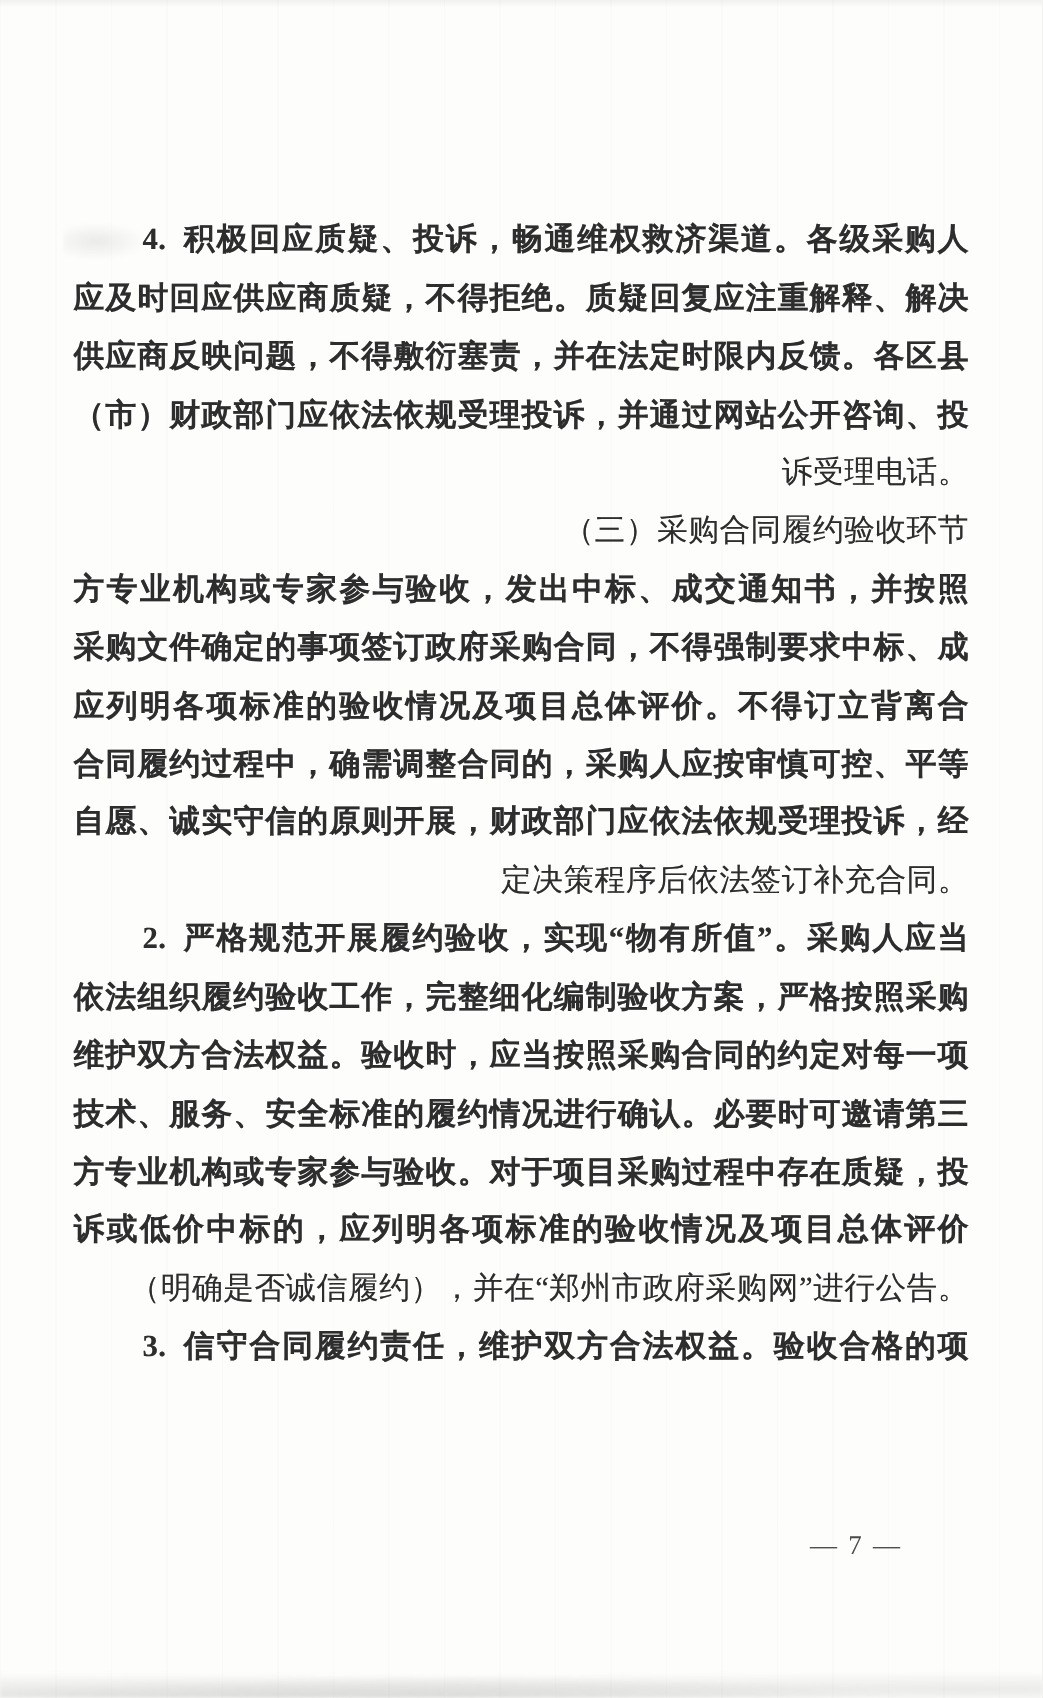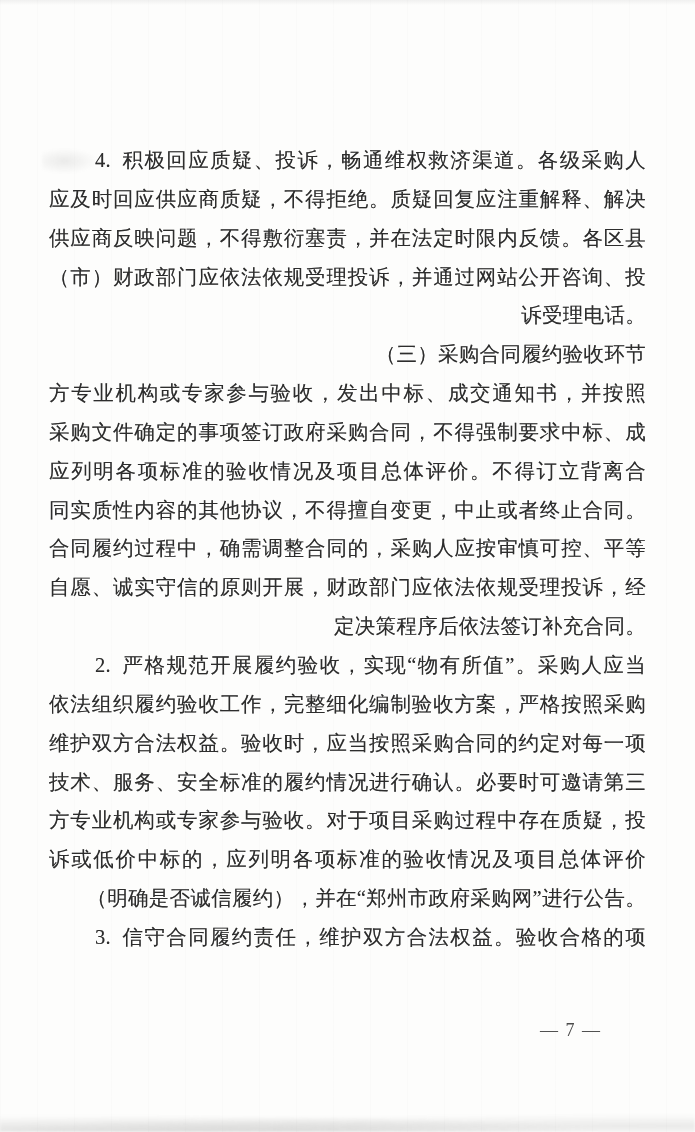--- a/index.html
+++ b/index.html
@@ -33,20 +33,21 @@
     color: #2d2d2d;
     overflow: hidden;
     text-shadow: 0 0 0.4px rgba(40,40,40,0.45);
     white-space: normal;
     text-align: right;
   }
   .line.justify {
     text-align: justify;
     text-align-last: justify;
     text-justify: inter-ideograph;
+    font-weight: bold;
   }
   .line.indent { text-indent: 46px; }
   .page-number {
     position: absolute;
     left: 540px;
     top: 1020px;
     font-size: 18px;
     letter-spacing: 1.5px;
     color: #4a4a4a;
   }
@@ -80,21 +81,20 @@
   <div class="body-text" id="line-container">
       <div class="line indent justify">4. 积极回应质疑、投诉，畅通维权救济渠道。各级采购人</div>
       <div class="line justify">应及时回应供应商质疑，不得拒绝。质疑回复应注重解释、解决</div>
       <div class="line justify">供应商反映问题，不得敷衍塞责，并在法定时限内反馈。各区县</div>
       <div class="line justify">（市）财政部门应依法依规受理投诉，并通过网站公开咨询、投</div>
       <div class="line">诉受理电话。</div>
       <div class="line indent">（三）采购合同履约验收环节</div>
       <div class="line justify">方专业机构或专家参与验收，发出中标、成交通知书，并按照</div>
       <div class="line justify">采购文件确定的事项签订政府采购合同，不得强制要求中标、成</div>
       <div class="line justify">应列明各项标准的验收情况及项目总体评价。不得订立背离合</div>
-      <div class="line justify">同实质性内容的其他协议，不得擅自变更，中止或者终止合同。</div>
       <div class="line justify">合同履约过程中，确需调整合同的，采购人应按审慎可控、平等</div>
       <div class="line justify">自愿、诚实守信的原则开展，财政部门应依法依规受理投诉，经一</div>
       <div class="line">定决策程序后依法签订补充合同。</div>
       <div class="line indent justify">2. 严格规范开展履约验收，实现“物有所值”。采购人应当</div>
       <div class="line justify">依法组织履约验收工作，完整细化编制验收方案，严格按照采购</div>
       <div class="line justify">维护双方合法权益。验收时，应当按照采购合同的约定对每一项</div>
       <div class="line justify">技术、服务、安全标准的履约情况进行确认。必要时可邀请第三</div>
       <div class="line justify">方专业机构或专家参与验收。对于项目采购过程中存在质疑，投</div>
       <div class="line justify">诉或低价中标的，应列明各项标准的验收情况及项目总体评价</div>
       <div class="line">（明确是否诚信履约），并在“郑州市政府采购网”进行公告。</div>

